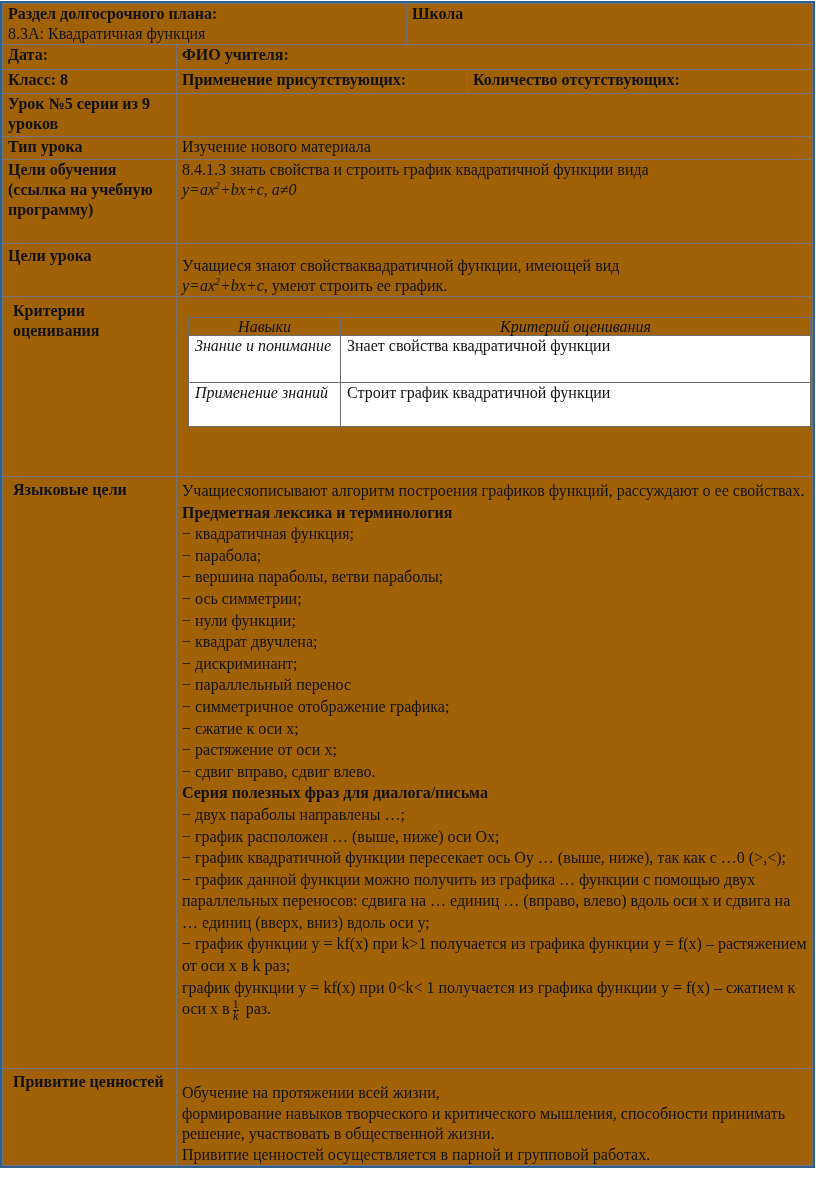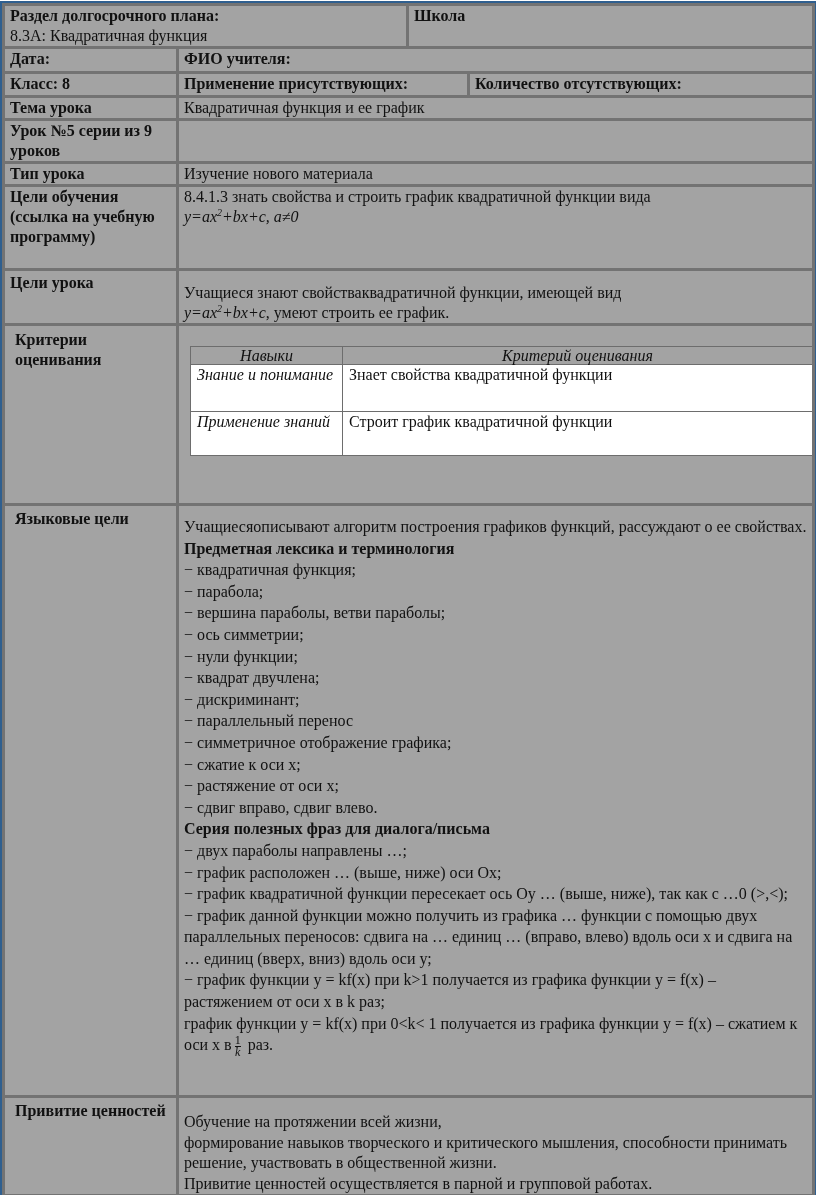--- a/index.html
+++ b/index.html
@@ -1,21 +1,21 @@
 <!DOCTYPE html>
 <html><head>
 <meta charset="utf-8">
 <style>
   html, body { margin:0; padding:0; background:#ffffff; }
   body { width:816px; height:1195px; position:relative; overflow:hidden;
          font-family:"Liberation Serif", serif; color:#111; }
   .page { position:absolute; left:2px; top:3px; width:810px; }
   table.main { border-collapse:collapse; width:810px; table-layout:fixed; }
-  table.main td { border:3px solid #737373; vertical-align:top; padding:0 5px;
-                  font-size:16px; line-height:20px; background:#a3a3a3; }
+  table.main td { border:1px solid #737373; vertical-align:top; padding:0 5px;
+                  font-size:16px; line-height:20px; background:#a16207; }
   table.main { outline:2px solid #2f5f8f; }
   .b { font-weight:bold; }
   .i { font-style:italic; }
   .inner { border-collapse:collapse; width:622px; margin:20px 0 0 6px; table-layout:fixed; }
   .inner td { border:1px solid #6d6d6d !important; background:#fff !important;
               padding:0 6px !important; font-size:16px; line-height:21px; }
   .inner th { border:1px solid #6d6d6d; font-weight:normal; font-style:italic;
               font-size:16px; line-height:17px; padding:0; text-align:center;margin-top:32px; }
   .line { display:block; }
   .frac { display:inline-block; vertical-align:middle; text-align:center;
@@ -61,28 +61,20 @@
       <span class="b">Класс: 8</span>
     </td>
     <td colspan="2">
       <span class="b">Применение присутствующих:</span>
     </td>
     <td>
       <span class="b">Количество отсутствующих:</span>
     </td>
   </tr>
 
-  <tr style="height:20px">
-    <td>
-      <span class="b">Тема урока</span>
-    </td>
-    <td colspan="3">
-      <span>Квадратичная функция и ее график</span>
-    </td>
-  </tr>
 
   <tr style="height:43px">
     <td>
       <span class="b">Урок №5 серии из 9 уроков</span>
     </td>
     <td colspan="3">
       <span></span>
     </td>
   </tr>
 
@@ -140,21 +132,21 @@
         </tr>
       </tbody>
             </table>
     </td>
   </tr>
 
   <tr style="height:592px">
     <td style="padding-left:10px;padding-top:3px">
       <span class="b">Языковые цели</span>
     </td>
-    <td colspan="3" style="line-height:21.6px;padding-top:10px">
+    <td colspan="3" style="line-height:21.6px;padding-top:3px">
       <span class="line">Учащиесяописывают алгоритм построения графиков функций, рассуждают о ее свойствах.</span>
       <span class="line b">Предметная лексика и терминология</span>
       <span class="line">− квадратичная функция;</span>
       <span class="line">− парабола;</span>
       <span class="line">− вершина параболы, ветви параболы;</span>
       <span class="line">− ось симметрии;</span>
       <span class="line">− нули функции;</span>
       <span class="line">− квадрат двучлена;</span>
       <span class="line">− дискриминант;</span>
       <span class="line">− параллельный перенос</span>

